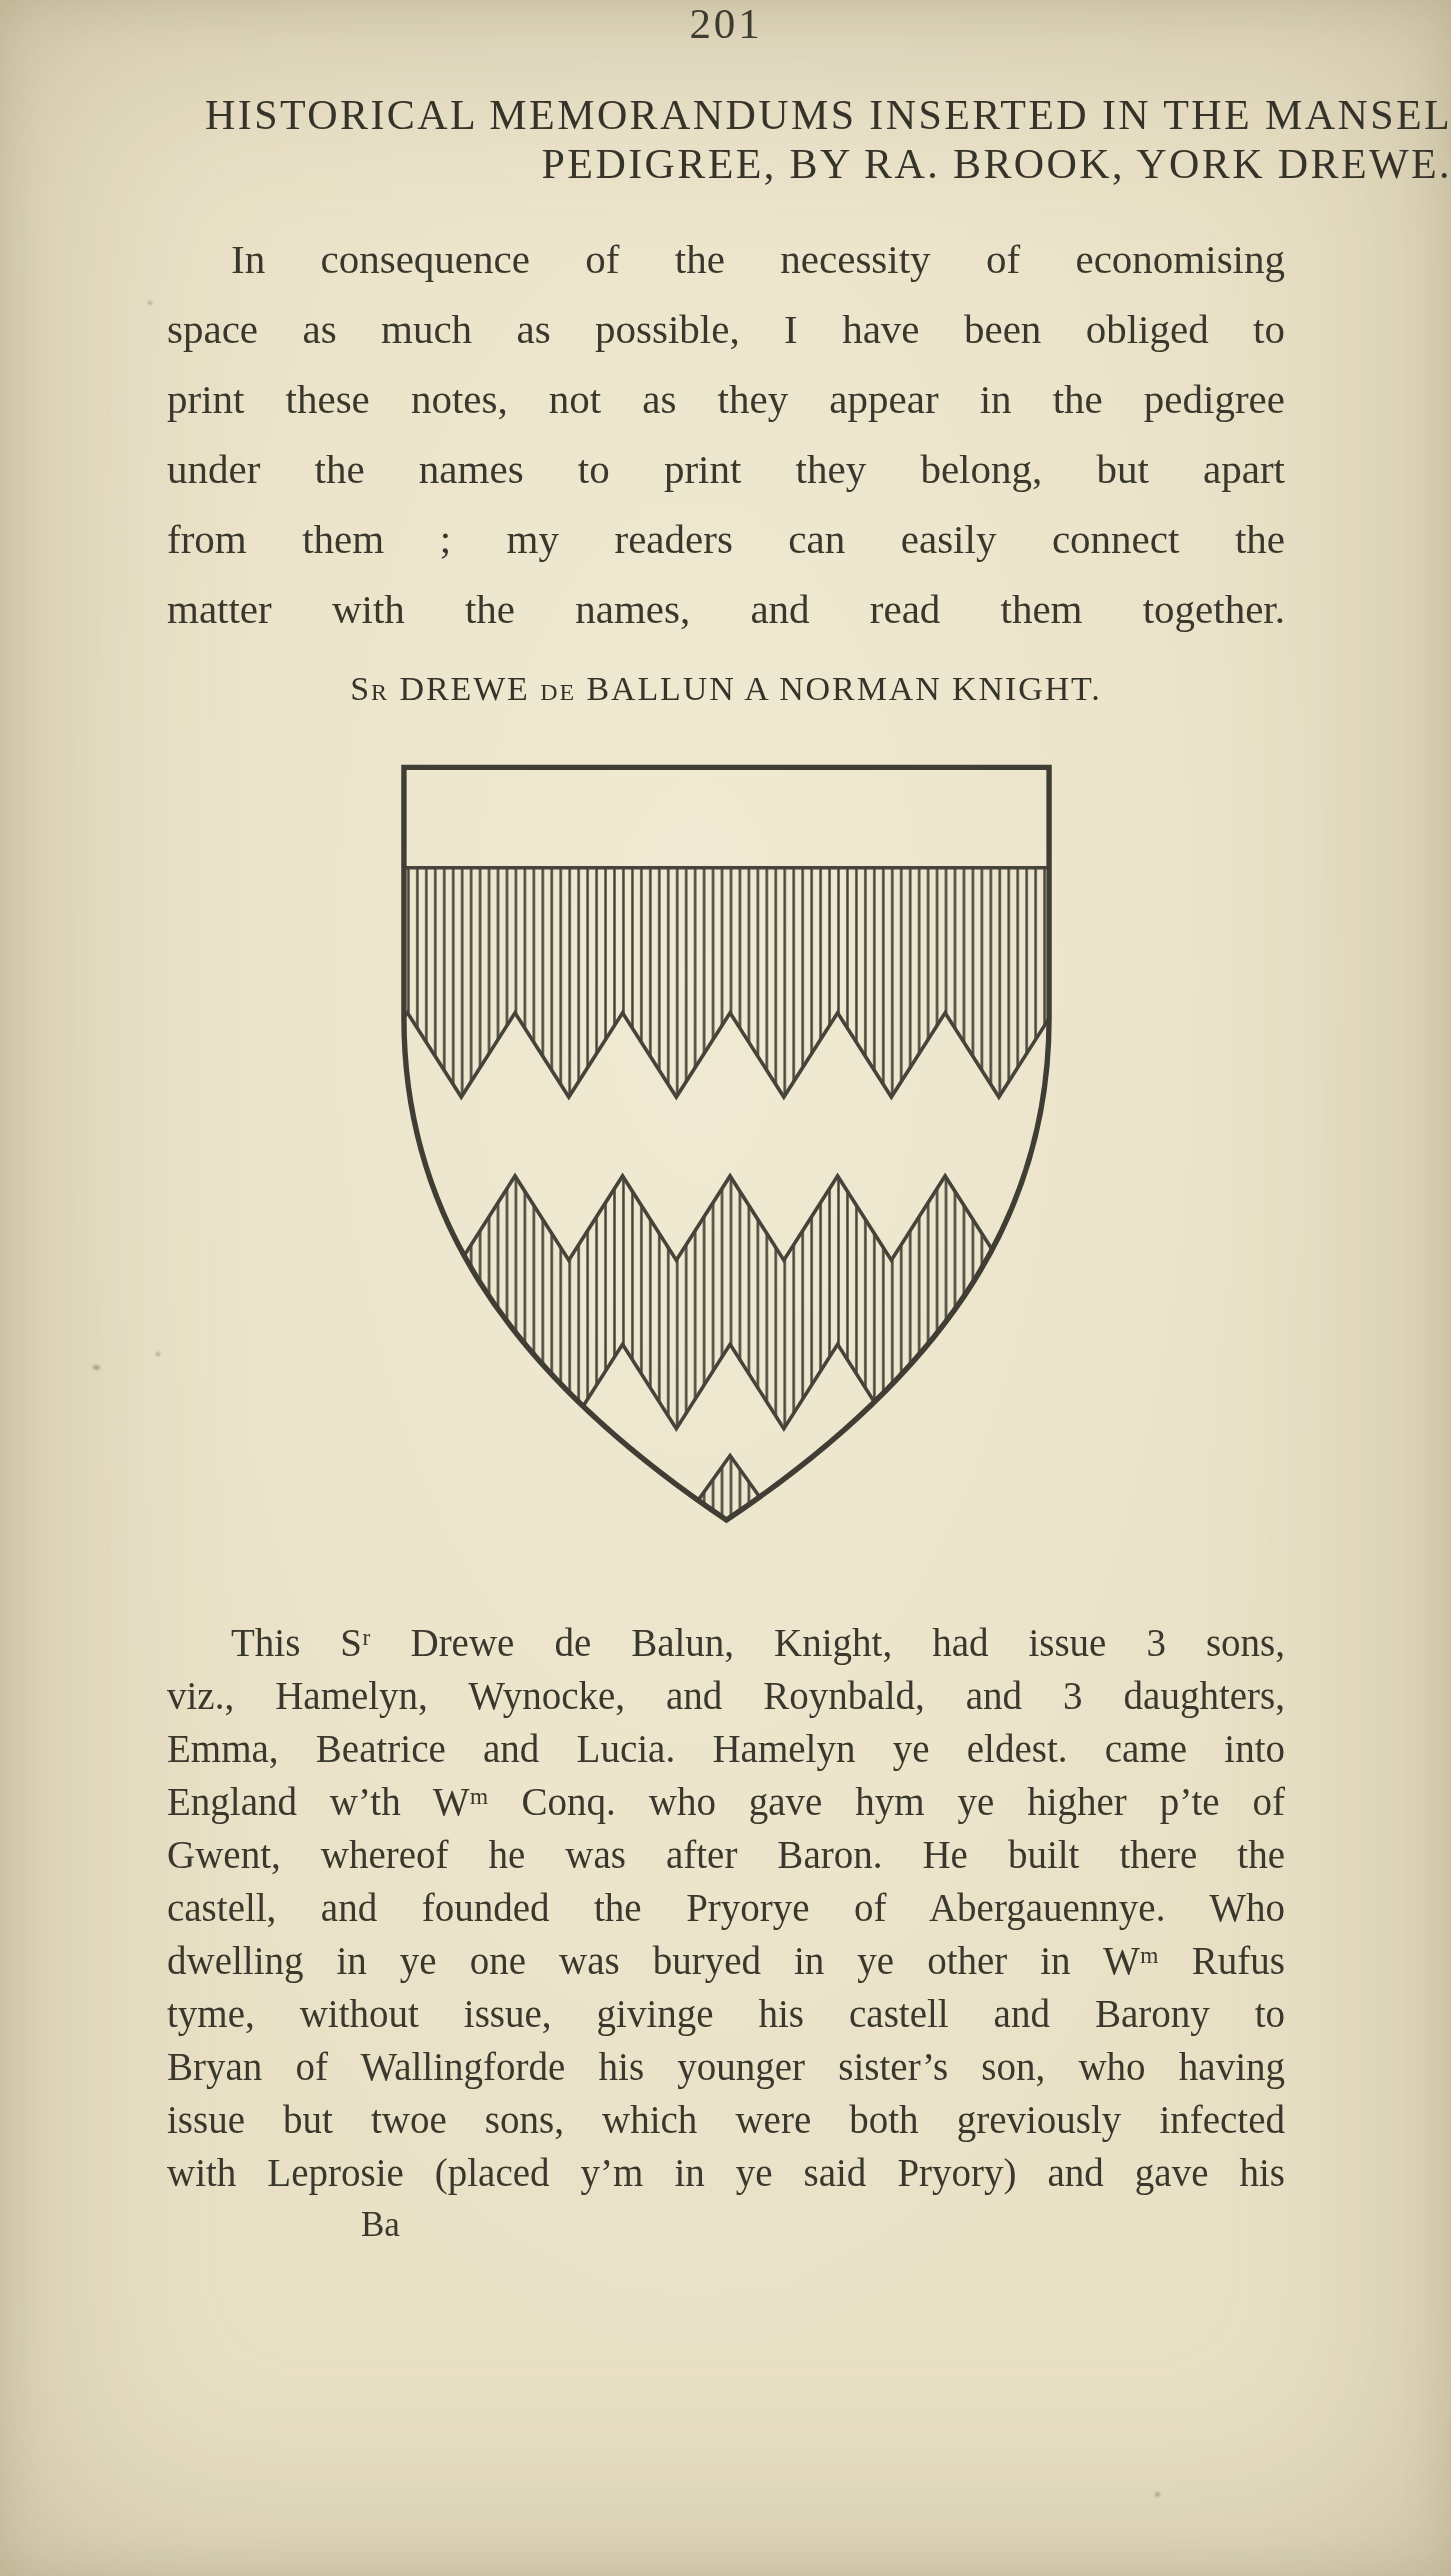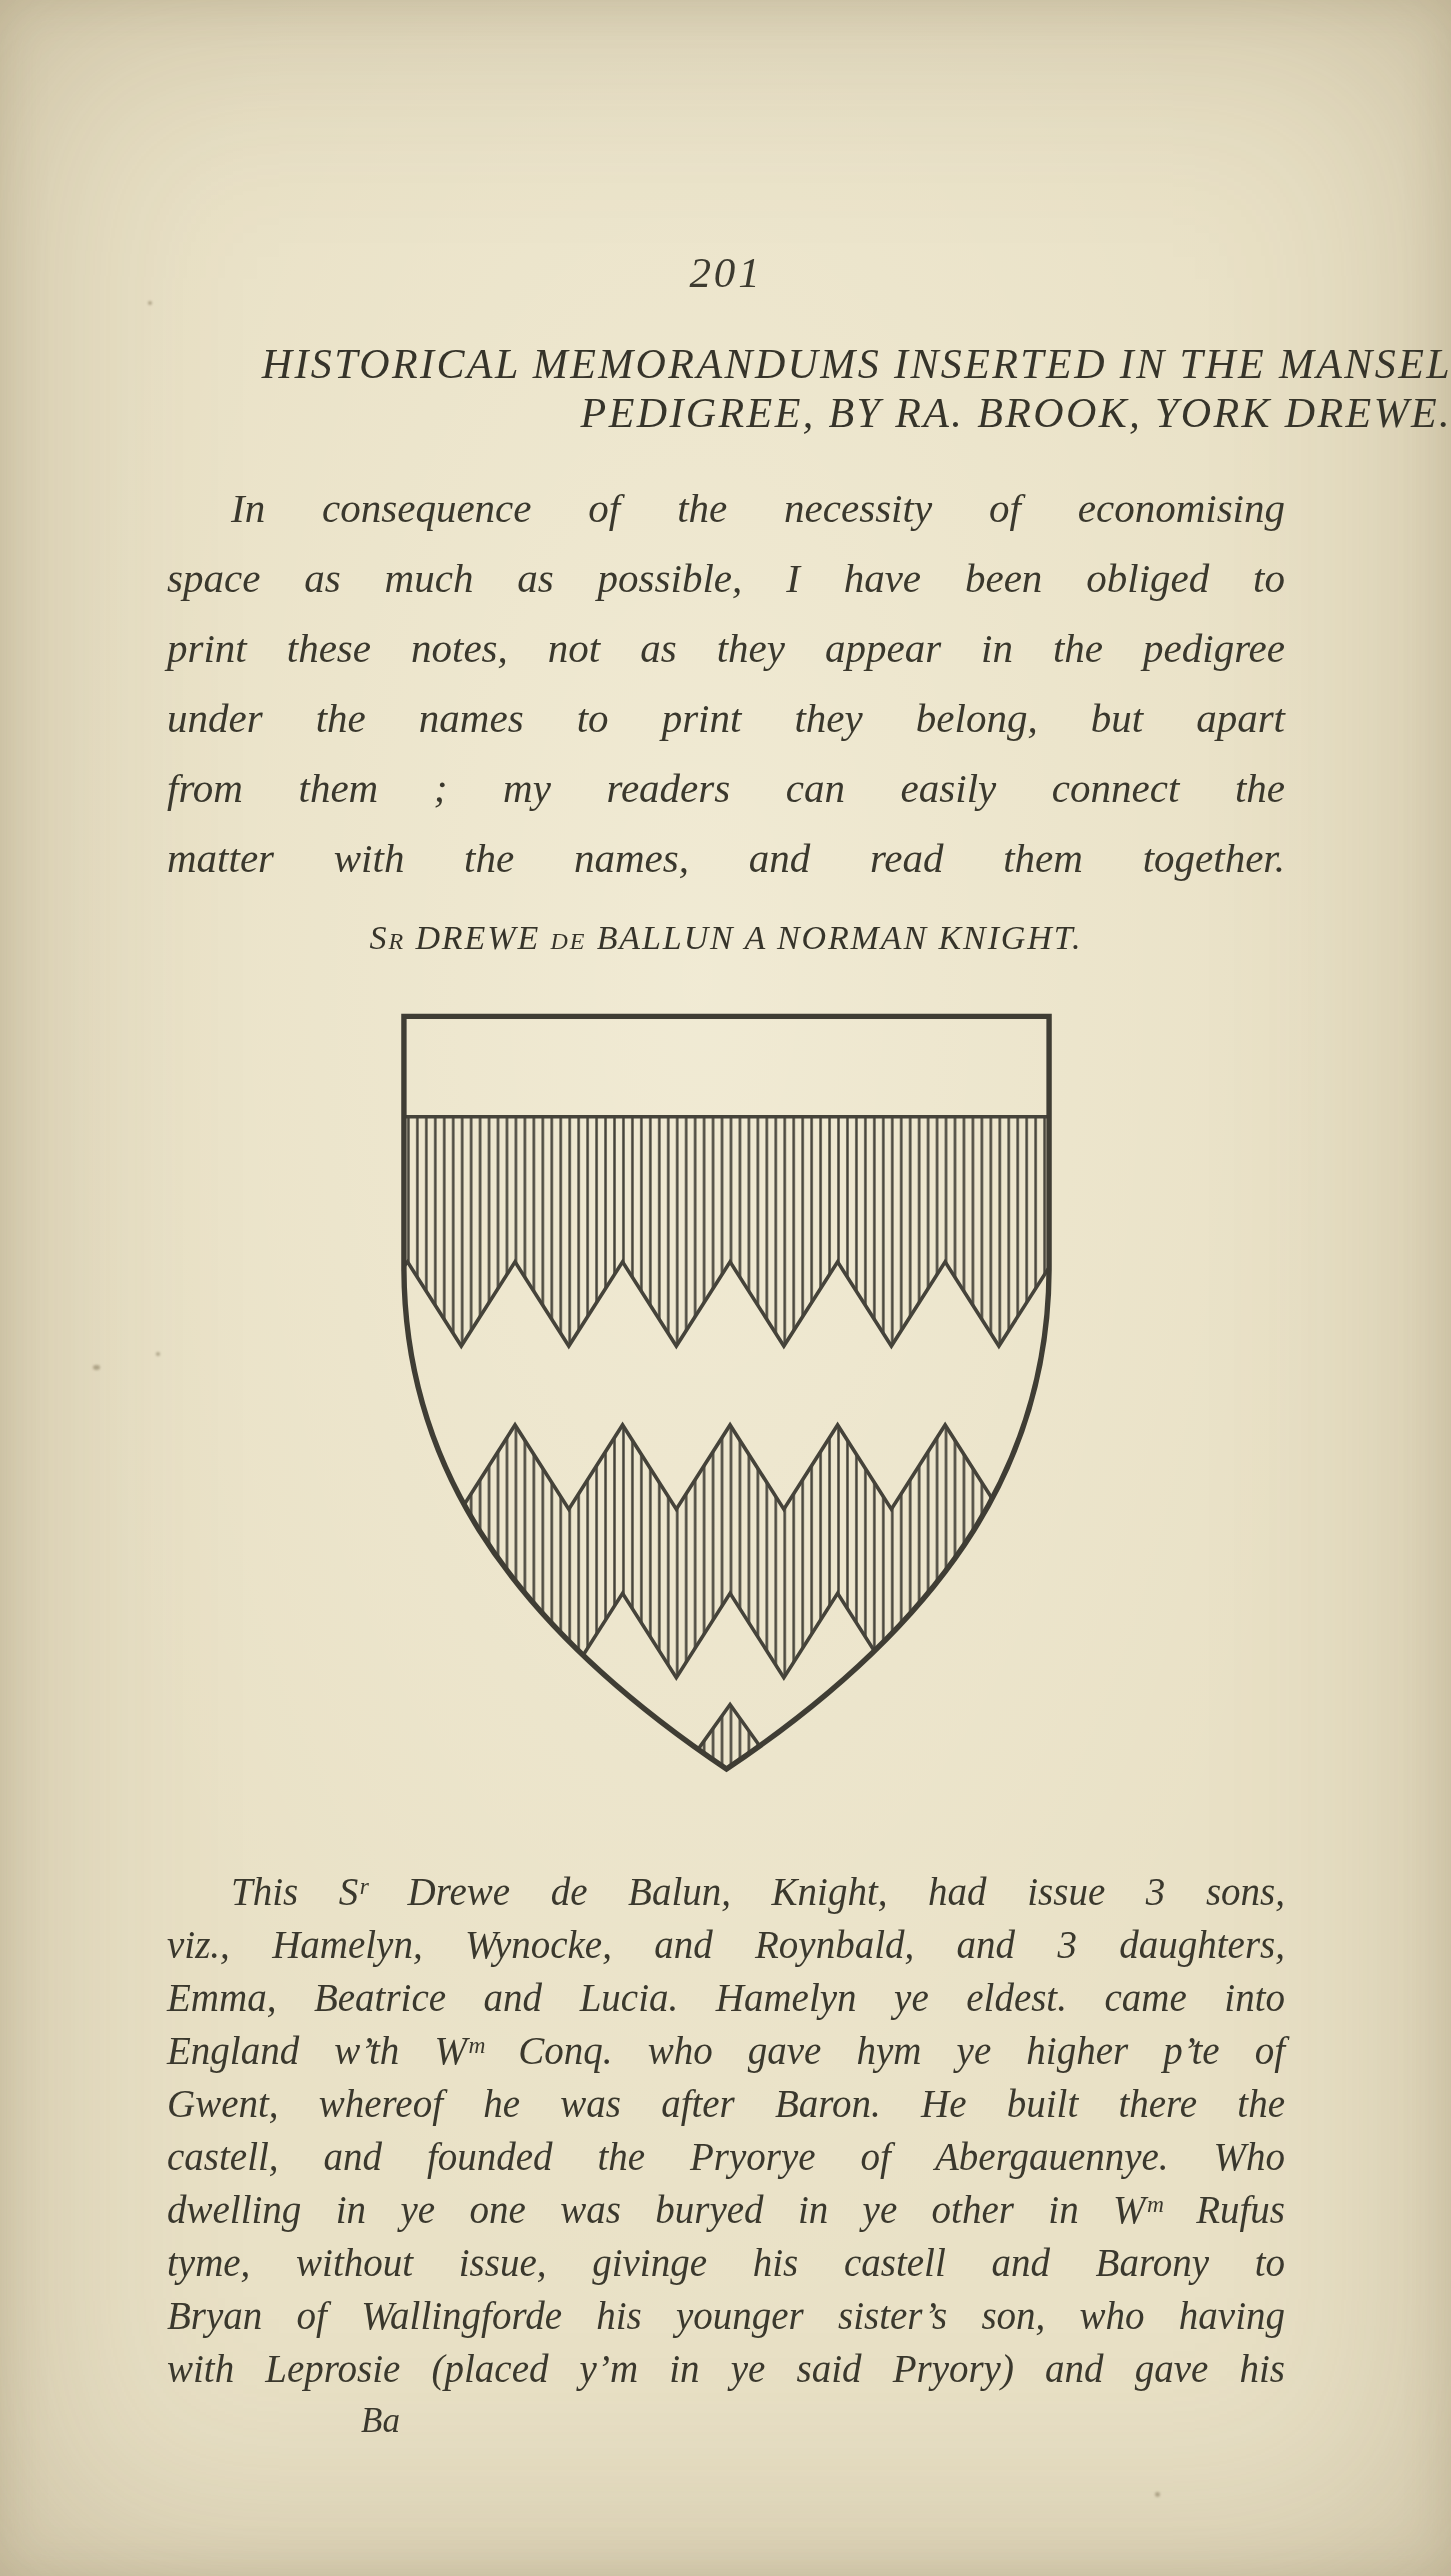--- a/index.html
+++ b/index.html
@@ -23,22 +23,20 @@
     position: absolute;
     inset: 0;
     background:
       radial-gradient(ellipse at 48% 38%, rgba(255,252,238,0.35), rgba(255,252,238,0) 62%);
     box-shadow:
       inset 0 0 233px rgba(112, 94, 56, 0.30),
       inset 0 0 49px rgba(112, 94, 56, 0.18);
   }
   .content {
     position: relative;
-    padding-top: 249px;
-    font-style: italic;
   }
   .pagenum {
     text-align: center;
     font-size: 43px;
     line-height: 47px;
     letter-spacing: 2.9px;
     color: #3d3b30;
   }
   .heading {
     margin-top: 44px;
@@ -160,20 +158,21 @@
     <div class="bodytext">
       <div class="tline indent">This Sʳ Drewe de Balun, Knight, had issue 3 sons,</div>
       <div class="tline">viz., Hamelyn, Wynocke, and Roynbald, and 3 daughters,</div>
       <div class="tline">Emma, Beatrice and Lucia. Hamelyn ye eldest. came into</div>
       <div class="tline">England w’th Wᵐ Conq. who gave hym ye higher p’te of</div>
       <div class="tline">Gwent, whereof he was after Baron. He built there the</div>
       <div class="tline">castell, and founded the Pryorye of Abergauennye. Who</div>
       <div class="tline">dwelling in ye one was buryed in ye other in Wᵐ Rufus</div>
       <div class="tline">tyme, without issue, givinge his castell and Barony to</div>
       <div class="tline">Bryan of Wallingforde his younger sister’s son, who having</div>
+      <div class="tline">issue but twoe sons, which were both greviously infected</div>
       <div class="tline">with Leprosie (placed y’m in ye said Pryory) and gave his</div>
     </div>
 
     <div class="catchword">Ba</div>
 
   </div>
 </div>
 
 
 </body></html>

